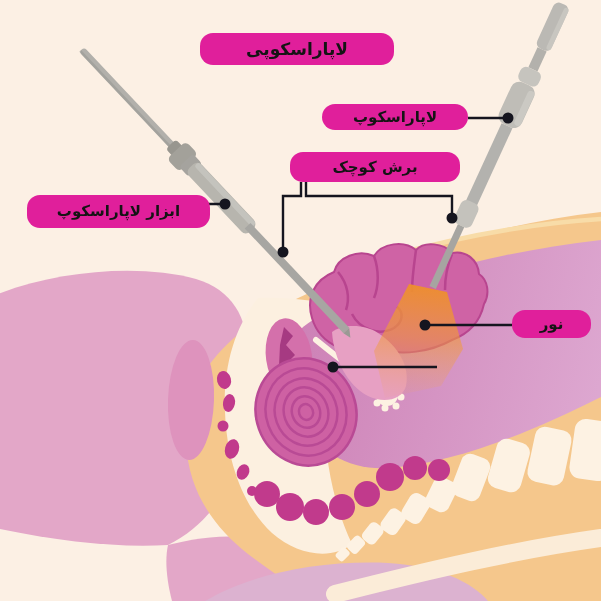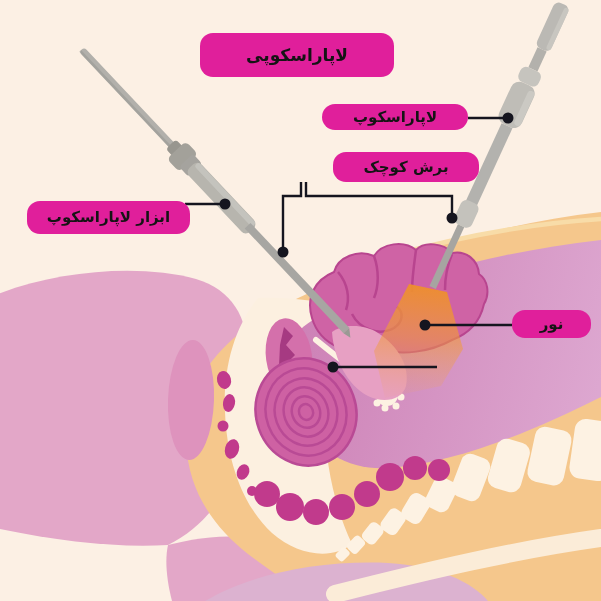--- a/index.html
+++ b/index.html
@@ -17,24 +17,24 @@
     color:#141414;
     font-weight:bold;
     font-size:15px;
     border-radius:13px;
     display:flex;align-items:center;justify-content:center;
     direction:rtl;
     line-height:1;
     white-space:nowrap;
   }
   .callout.title{font-size:17px;}
-  #c-title{left:200px;top:33px;width:194px;height:44px;}
+  #c-title{left:200px;top:33px;width:194px;height:32px;}
   #c-laparoscope{left:322px;top:104px;width:146px;height:26px;}
-  #c-incision{left:290px;top:152px;width:146px;height:30px;margin-left:43px;}
-  #c-tool{left:27px;top:201px;width:163px;height:33px;}
+  #c-incision{left:290px;top:152px;width:170px;height:30px;}
+  #c-tool{left:27px;top:195px;width:183px;height:33px;}
   #c-light{left:512px;top:310px;width:79px;height:28px;}
   #c-organs{left:437px;top:352px;width:158px;height:31px;}
 </style>
 </head>
 <body>
 
 <div class="stage">
 
 <svg width="601" height="601" viewBox="0 0 601 601">
   <defs>

